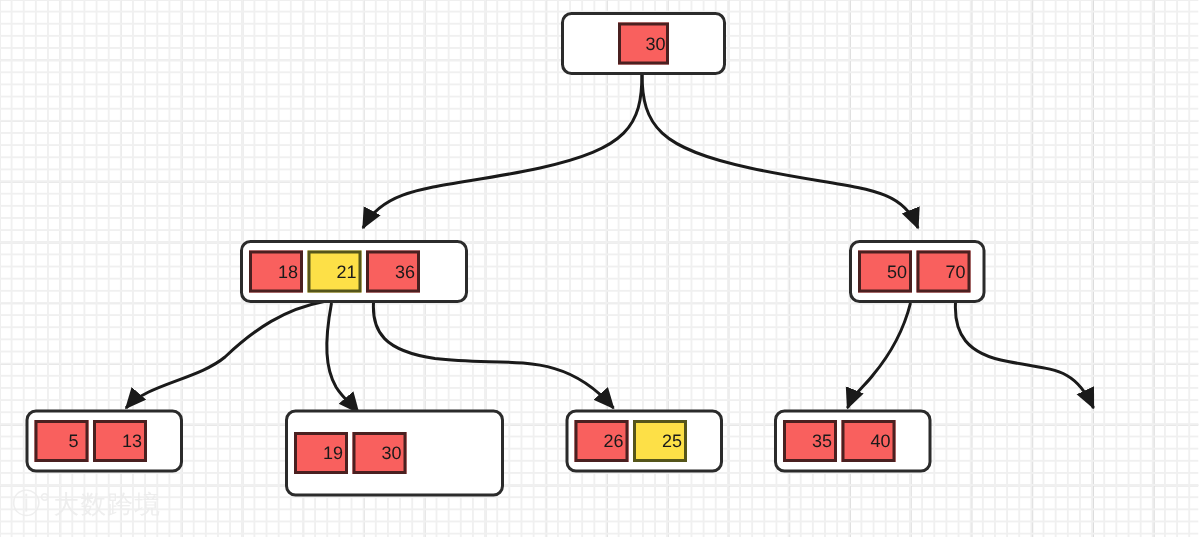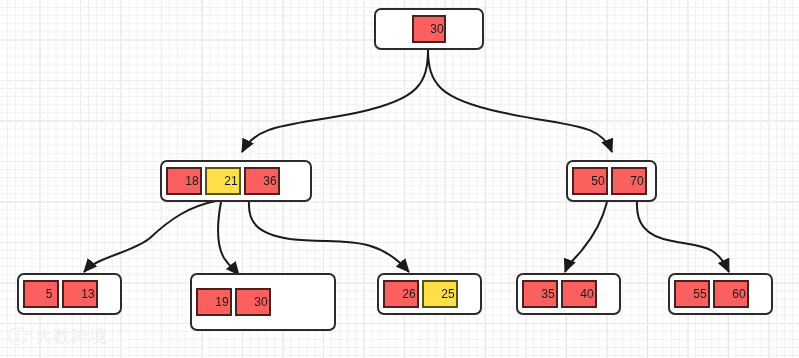--- a/index.html
+++ b/index.html
@@ -153,23 +153,19 @@
   <div class="node" style="left:377px; top:273px; width:105px; height:42px;">
     <div class="cell red">26</div>
     <div class="cell yellow">25</div>
   </div>
 
   <div class="node" style="left:516px; top:273px; width:105px; height:42px;">
     <div class="cell red">35</div>
     <div class="cell red">40</div>
   </div>
 
-  <div class="node" style="left:668px; top:273px; width:105px; height:42px;">
-    <div class="cell red">55</div>
-    <div class="cell red">60</div>
-  </div>
 
   <div id="watermark">
     <span class="wm-mark">ⓘ°</span>
     <span class="wm-text">大数跨境</span>
   </div>
 
 </div>
 
 </body></html>

